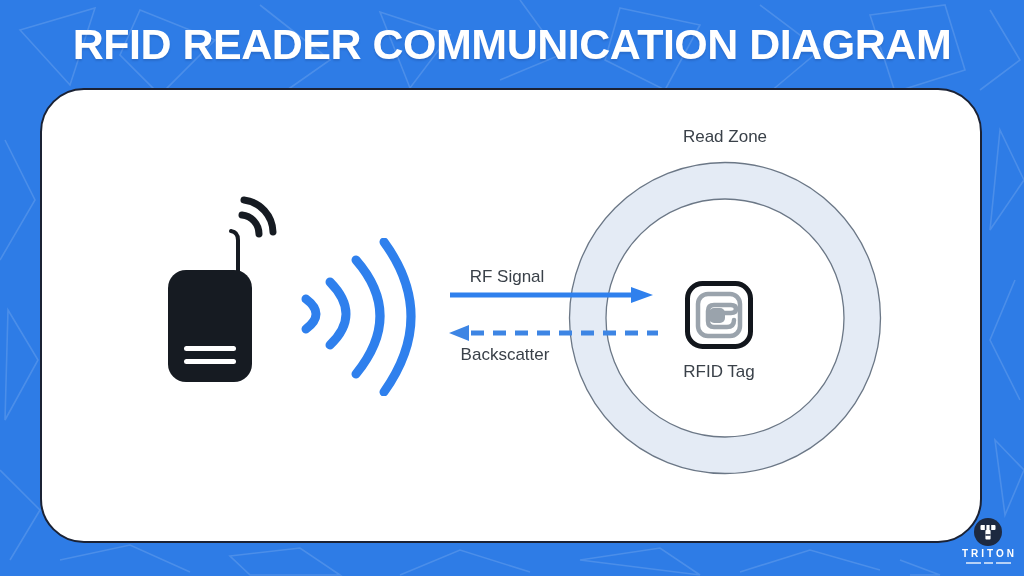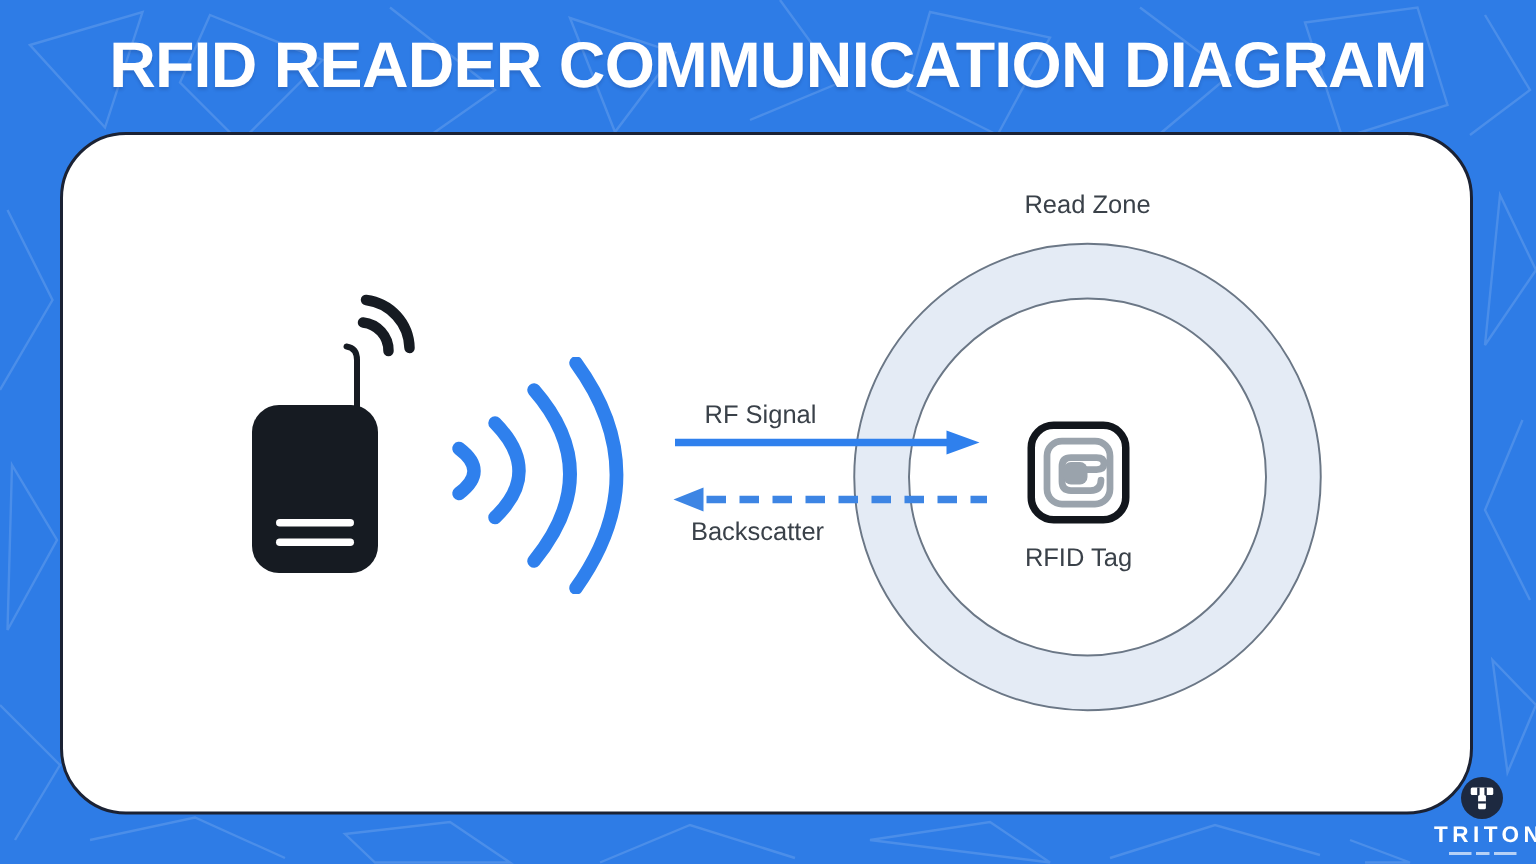--- a/index.html
+++ b/index.html
@@ -55,21 +55,21 @@
     left: 953px; top: 517px;
     width: 70px; height: 59px;
     z-index: 3;
     text-align: center;
   }
   .triton-logo .mark { display: block; margin: 0 auto; }
   .triton-logo .brand {
     display: block;
     margin-top: 1px;
     color: #FFFFFF;
-    font-size: 15px;
+    font-size: 10px;
     font-weight: bold;
     letter-spacing: 3px;
     text-indent: 3px;
     white-space: nowrap;
   }
   .triton-logo .tagline {
     margin-top: 3px;
     display: flex;
     justify-content: center;
     align-items: center;

